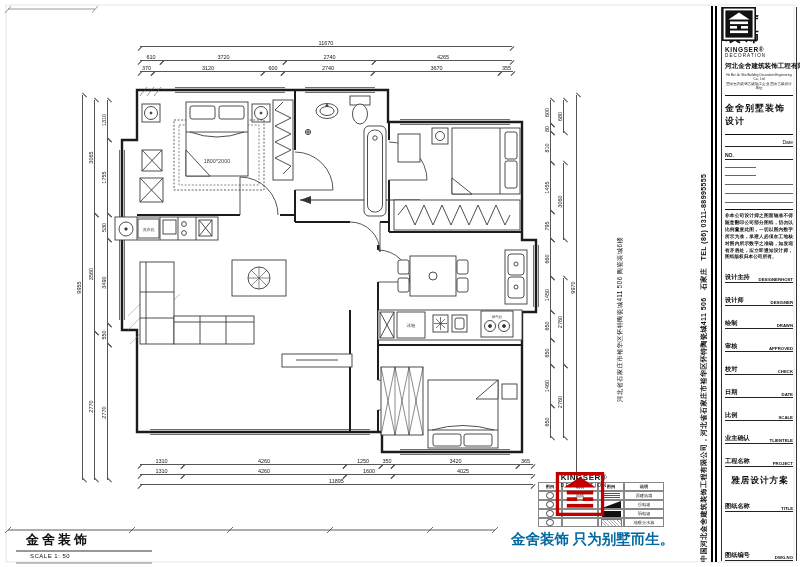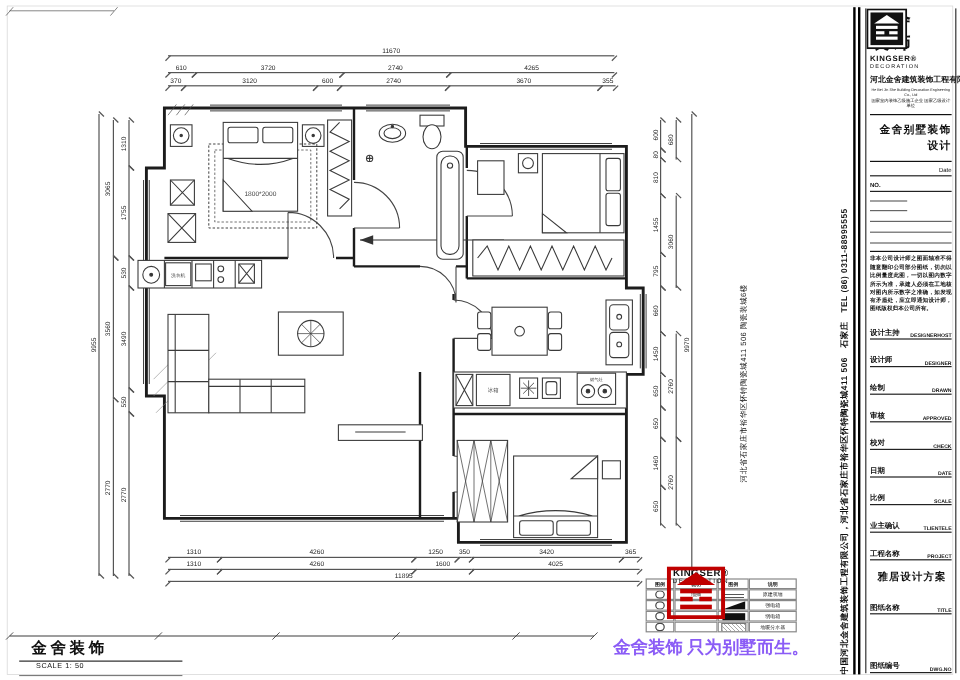--- a/index.html
+++ b/index.html
@@ -22,21 +22,21 @@
   #tb{position:absolute;left:721px;top:7px;width:76px;height:554px;border-left:.8px solid #333;border-right:.8px solid #333;
       box-sizing:border-box;padding:3px 3px 0 3px;font-size:5px}
   #tb .logo-row{display:flex;gap:3px}
   #tb .cn-big{font-weight:bold;font-size:16px;line-height:17px;letter-spacing:2px}
   #tb .latin{font-weight:bold;font-size:6.5px;letter-spacing:.6px;margin-top:2px}
   #tb .latin-sub{font-size:4.6px;letter-spacing:1.1px}
   #tb .company{font-weight:bold;font-size:6.6px;text-align:center;margin-top:4px;white-space:nowrap}
   #tb .company-en{font-size:3.1px;text-align:center;margin-top:2px;color:#222}
   #tb .cred{font-size:3.6px;text-align:center;margin-top:1px}
   #tb .hr{border-top:1.1px solid #111;margin:5px 0 4px 0}
-  #tb .product{font-weight:bold;font-size:9px;text-align:right;letter-spacing:1px;margin:6px 0}
+  #tb .product{font-weight:bold;font-size:9px;text-align:left;letter-spacing:1px;margin:6px 0}
   #tb .date-row{text-align:right;font-size:5px;border-bottom:.6px solid #222;padding-bottom:1px;margin-top:3px}
   #tb .no-row{font-size:5px;font-weight:bold;border-bottom:.6px solid #222;padding-bottom:1px;margin-top:5px}
   #tb .mini{height:7px;border-bottom:.5px solid #666;width:46%}
   #tb .line{height:8px;border-bottom:.5px solid #666}
   #tb .disc{font-size:4.7px;font-weight:bold;line-height:6.9px;text-align:justify;border-top:.9px solid #111;margin-top:6px;padding-top:3px}
   .fld{display:flex;justify-content:space-between;align-items:flex-end;border-bottom:.7px solid #222;height:14px;margin-bottom:8px}
   .fld .cn{font-size:6.2px;font-weight:bold}
   .fld .en{font-size:4.3px;font-weight:bold}
   #tb .proj-val{font-weight:bold;font-size:8.6px;text-align:center;letter-spacing:1px;margin:4px 0 10px 2px}
   #tb .gap{height:26px}
@@ -50,21 +50,21 @@
   .s-hatch{width:19px;height:6px;border:.4px solid #777;background:repeating-linear-gradient(45deg,#aaa 0 .7px,transparent .7px 2.4px)}
   .s-socket{width:5.5px;height:5.5px;border:.8px solid #444;border-radius:50%}
   
   #stamp{position:absolute;left:555px;top:472px;width:58px;text-align:center}
   #stamp .k1{font-weight:bold;font-size:8px;letter-spacing:.5px;color:#111;margin-top:1px}
   #stamp .k2{font-size:5.3px;letter-spacing:1.2px;color:#111}
   
   #plan-title{position:absolute;left:26px;top:531px;font-size:13px;font-weight:bold;letter-spacing:3px}
   #plan-scale{position:absolute;left:30px;top:553px;font-size:6px;letter-spacing:.5px}
   #slogan{position:absolute;left:511px;top:530px;font-size:14.5px;font-weight:bold;white-space:nowrap;
-          font-family:"Liberation Serif",serif;color:#8b5cf6}
+          font-family:"Liberation Serif",serif;color:#0369a1}
 </style>
 </head>
 <body>
 
 <div id="sheet">
 
   <svg class="plan" width="800" height="567" viewBox="0 0 800 567">
     <rect x="6" y="5" width="788" height="557" fill="none" stroke="#d5d5d5" stroke-width="0.6"></rect>
 
     <g stroke="#1c1c1c" stroke-width="2.4" fill="none">

